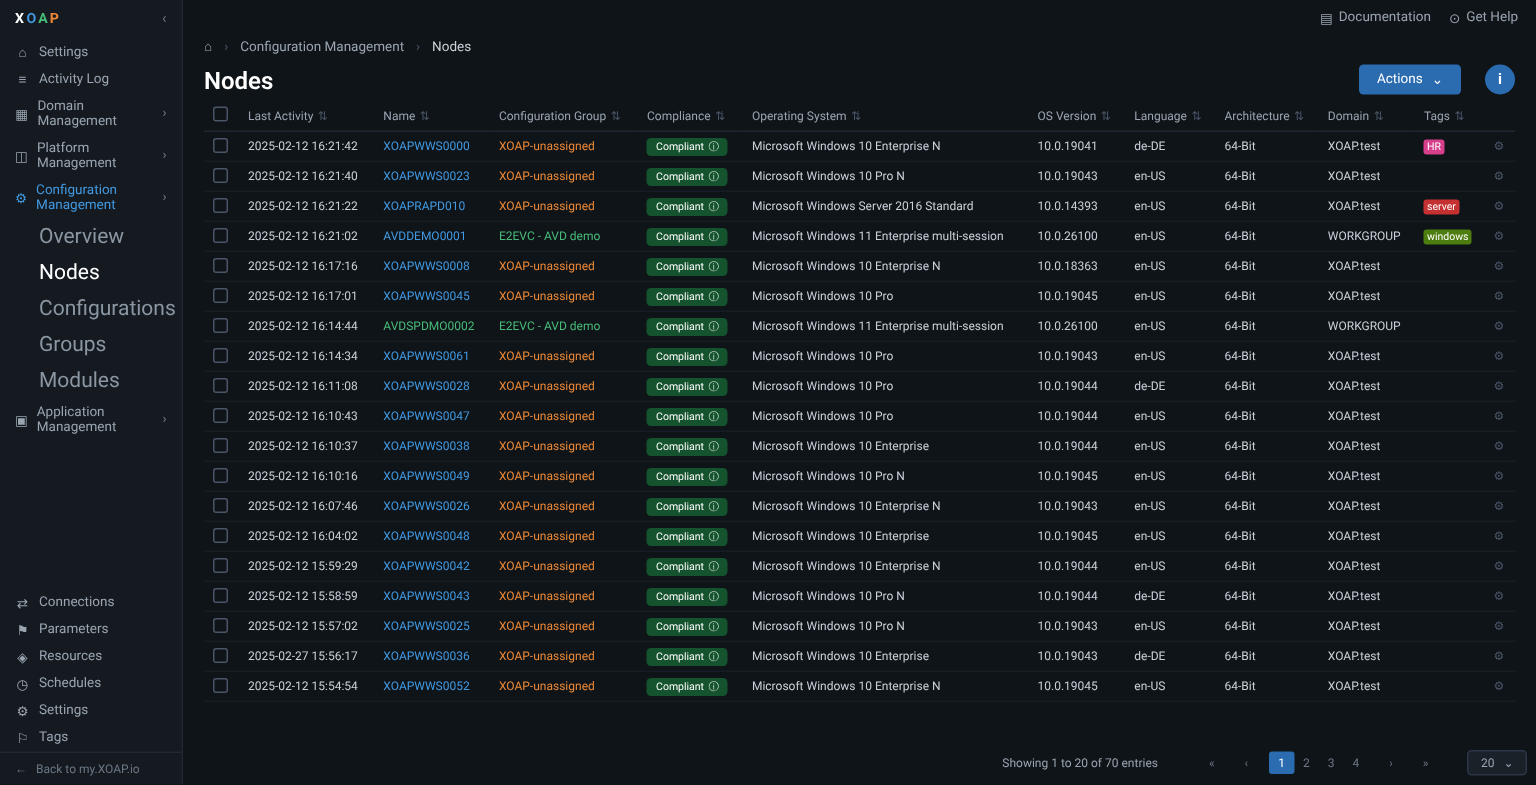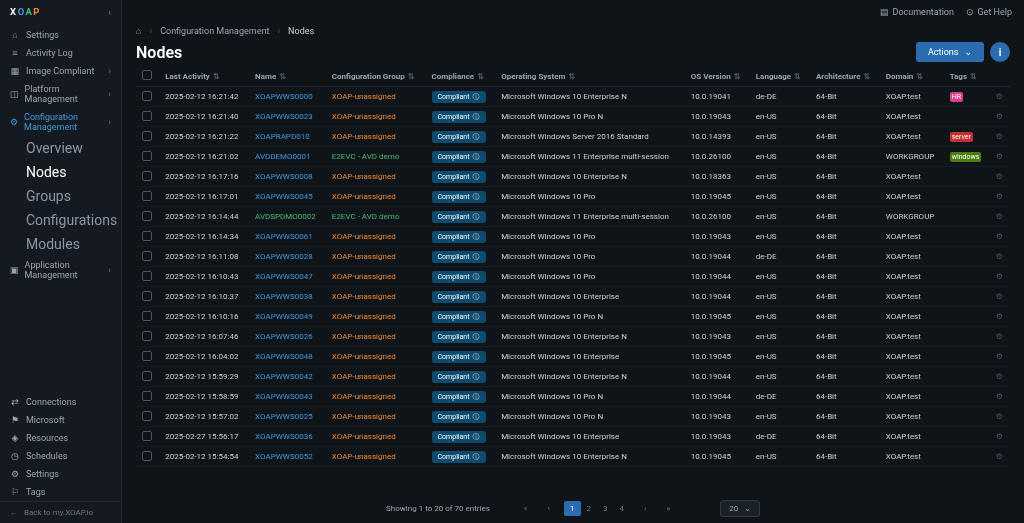--- a/index.html
+++ b/index.html
@@ -31,43 +31,43 @@
 .icon-btn.blue{background:#2b6cb0;color:#fff}
 .icon-btn.green{background:#2f855a;color:#fff}
 .icon-btn.yellow{background:#d69e2e;color:#1a202c}
 .toolbar-right{margin-left:auto;display:flex;align-items:center;gap:6px}
 .search{background:#1a2128;border:1px solid #2d3748;border-radius:3px;padding:4px 8px;display:flex;align-items:center;gap:6px;width:100px}
 .search input{background:none;border:none;color:#c9d1d9;font-size:9px;width:100%;outline:none}
 .filter-btn{width:22px;height:22px;background:#2b6cb0;border-radius:3px;display:flex;align-items:center;justify-content:center;color:#fff;cursor:pointer}
 .actions-btn{background:#2b6cb0;color:#fff;padding:4px 12px;border-radius:3px;font-size:9px;cursor:pointer;display:flex;align-items:center;gap:6px}
 .actions-btn::after{content:"⌄"}
 .info-btn{width:20px;height:20px;border-radius:50%;background:#2b6cb0;color:#fff;display:flex;align-items:center;justify-content:center;font-size:10px;cursor:pointer;font-weight:bold}
-.header-actions{margin-left:auto;display:flex;gap:6px}
+.header-actions{margin-left:auto;display:flex;gap:16px}
 .table-wrap{flex:1;overflow:auto;padding:0 14px}
 table{width:100%;border-collapse:collapse;font-size:8px}
-th{text-align:left;padding:4px 6px;color:#9aa5b1;font-weight:700;border-bottom:1px solid #1f2833;white-space:nowrap}
+th{text-align:left;padding:4px 6px;color:#9aa5b1;font-weight:400;border-bottom:1px solid #1f2833;white-space:nowrap}
 th .sort{color:#4a5568;margin-left:3px;cursor:pointer}
 td{padding:3.5px 6px;color:#c9d1d9;border-bottom:1px solid #161d24;white-space:nowrap}
 .chk{width:10px;height:10px;border:1px solid #4a5568;border-radius:2px;cursor:pointer;display:inline-block}
 .link{color:#4299e1;cursor:pointer}
 .link-orange{color:#ed8936;cursor:pointer}
 .link-green{color:#48bb78;cursor:pointer}
 .badge{padding:1px 6px;border-radius:3px;font-size:7px;display:inline-flex;align-items:center;gap:3px}
-.badge.compliant{background:#0c4a6e;color:#fff}
+.badge.compliant{background:#14532d;color:#fff}
 .badge.compliant::after{content:"ⓘ";font-size:7px;opacity:.8}
 .tag{padding:1px 2px;border-radius:2px;font-size:7px;color:#fff}
 .tag.hr{background:#d53f8c}
 .tag.server{background:#c53030}
 .tag.windows{background:#4d7c0f}
 .row-action{color:#4a5568;cursor:pointer}
-.pagination{display:flex;align-items:center;justify-content:center;gap:8px;padding:6px;font-size:8px;color:#9aa5b1}
+.pagination{display:flex;align-items:center;justify-content:flex-end;gap:8px;padding:6px;font-size:8px;color:#9aa5b1}
 .pg-info{margin-right:20px}
 .pg-btn{padding:3px 6px;cursor:pointer;color:#6b7785;border-radius:2px}
 .pg-btn.active{background:#2b6cb0;color:#fff}
-.pg-size{background:#1a2128;border:1px solid #2d3748;padding:3px 8px;border-radius:3px;margin-left:36px;display:flex;align-items:center;gap:6px;cursor:pointer}
+.pg-size{background:#1a2128;border:1px solid #2d3748;padding:3px 8px;border-radius:3px;margin-left:12px;display:flex;align-items:center;gap:6px;cursor:pointer}
 .pg-size::after{content:"⌄"}
 .nav-item.active-section{color:#4299e1}
 </style>
 </head>
 <body>
 
 <div class="app">
   <aside class="sidebar">
     <div class="logo">
       <svg viewBox="0 0 60 14">
@@ -82,48 +82,48 @@
         <div class="nav-item">
           <span class="nav-icon">⌂</span>
           <span>Settings</span>
         </div>
         <div class="nav-item">
           <span class="nav-icon">≡</span>
           <span>Activity Log</span>
         </div>
         <div class="nav-item expandable">
           <span class="nav-icon">▦</span>
-          <span>Image Compliant</span>
+          <span>Domain Management</span>
         </div>
         <div class="nav-item expandable">
           <span class="nav-icon">◫</span>
           <span>Platform Management</span>
         </div>
         <div class="nav-item expandable active-section">
           <span class="nav-icon">⚙</span>
           <span>Configuration Management</span>
         </div>
         <div class="nav-sub">Overview</div>
         <div class="nav-sub active">Nodes</div>
+        <div class="nav-sub">Configurations</div>
         <div class="nav-sub">Groups</div>
-        <div class="nav-sub">Configurations</div>
         <div class="nav-sub">Modules</div>
         <div class="nav-item expandable">
           <span class="nav-icon">▣</span>
           <span>Application Management</span>
         </div>
       </nav>
     <div id="nav-footer">
         <div class="nav-item">
           <span class="nav-icon">⇄</span>
           <span>Connections</span>
         </div>
         <div class="nav-item">
           <span class="nav-icon">⚑</span>
-          <span>Microsoft</span>
+          <span>Parameters</span>
         </div>
         <div class="nav-item">
           <span class="nav-icon">◈</span>
           <span>Resources</span>
         </div>
         <div class="nav-item">
           <span class="nav-icon">◷</span>
           <span>Schedules</span>
         </div>
         <div class="nav-item">

